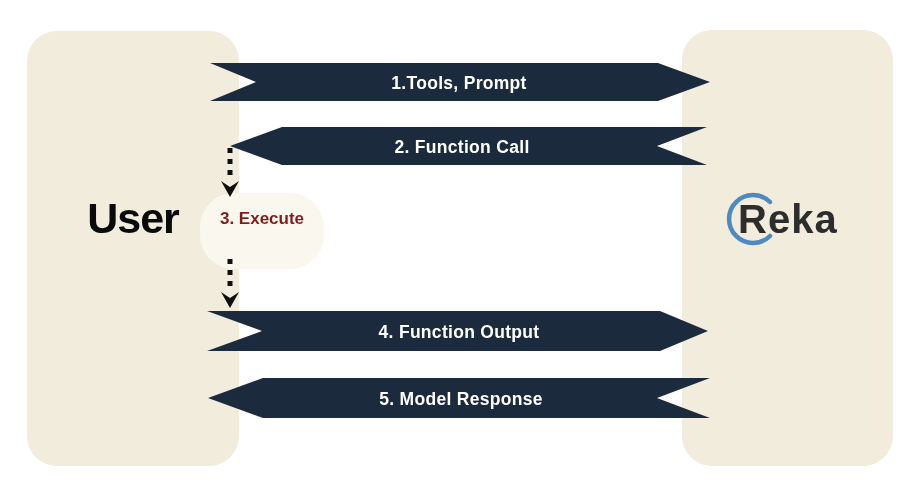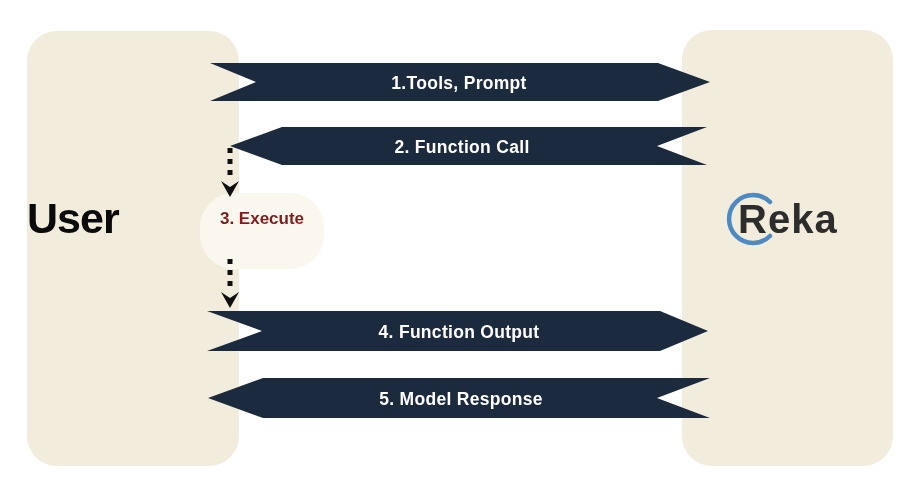--- a/index.html
+++ b/index.html
@@ -14,21 +14,21 @@
   .panel {
     position: absolute;
     background: #f2ecdc;
     border-radius: 30px;
   }
   .panel-left  { left: 27px;  top: 31px; width: 212px; height: 435px; }
   .panel-right { left: 682px; top: 30px; width: 211px; height: 436px; }
   .user-label {
     position: absolute;
     left: 27px; top: 194px; width: 212px;
-    text-align: left;
+    text-align: center;
     font-size: 43px;
     font-weight: 800;
     color: #0a0a0a;
     letter-spacing: -1px;
   }
   .execute-bubble {
     position: absolute;
     left: 200px; top: 193px; width: 124px; height: 76px;
     background: #faf7ee;
     border-radius: 34px;

